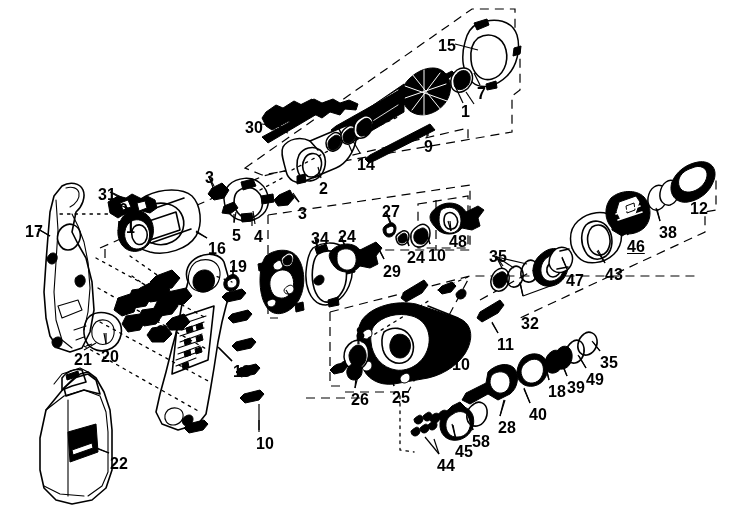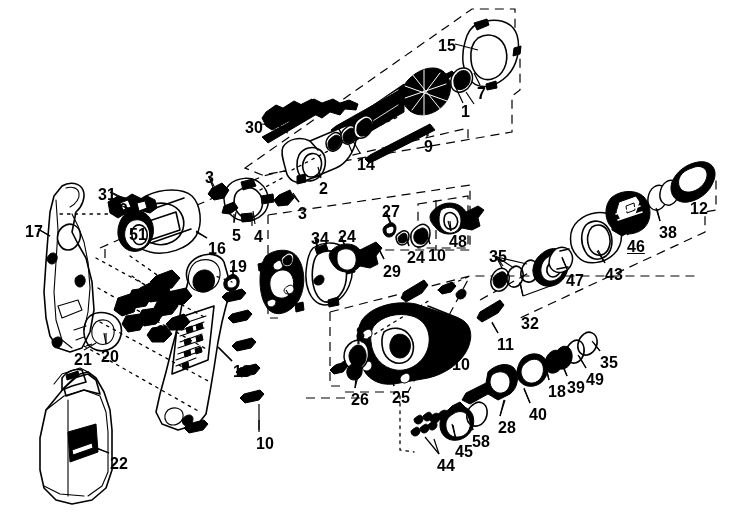--- a/index.html
+++ b/index.html
@@ -532,21 +532,21 @@
       <div class="callout" style="left: 424px; top: 139px;">9</div>
       <div class="callout" style="left: 245px; top: 120px;">30</div>
       <div class="callout" style="left: 357px; top: 157px;">14</div>
       <div class="callout" style="left: 319px; top: 181px;">2</div>
       <div class="callout" style="left: 205px; top: 170px;">3</div>
       <div class="callout" style="left: 298px; top: 206px;">3</div>
       <div class="callout" style="left: 232px; top: 228px;">5</div>
       <div class="callout" style="left: 254px; top: 229px;">4</div>
       <div class="callout" style="left: 98px; top: 187px;">31</div>
       <div class="callout" style="left: 110px; top: 202px;">50</div>
-      <div class="callout" style="left: 117px; top: 227px; margin-left: 12px;">51</div>
+      <div class="callout" style="left: 117px; top: 220px;">51</div>
       <div class="callout" style="left: 25px; top: 224px;">17</div>
       <div class="callout" style="left: 208px; top: 241px; text-align: right;">16</div>
       <div class="callout" style="left: 229px; top: 259px;">19</div>
       <div class="callout" style="left: 74px; top: 352px;">21</div>
       <div class="callout" style="left: 101px; top: 349px;">20</div>
       <div class="callout" style="left: 156px; top: 324px;">6</div>
       <div class="callout" style="left: 233px; top: 364px;">18</div>
       <div class="callout" style="left: 110px; top: 456px;">22</div>
       <div class="callout" style="left: 256px; top: 436px;">10</div>
       <div class="callout" style="left: 311px; top: 231px;">34</div>

